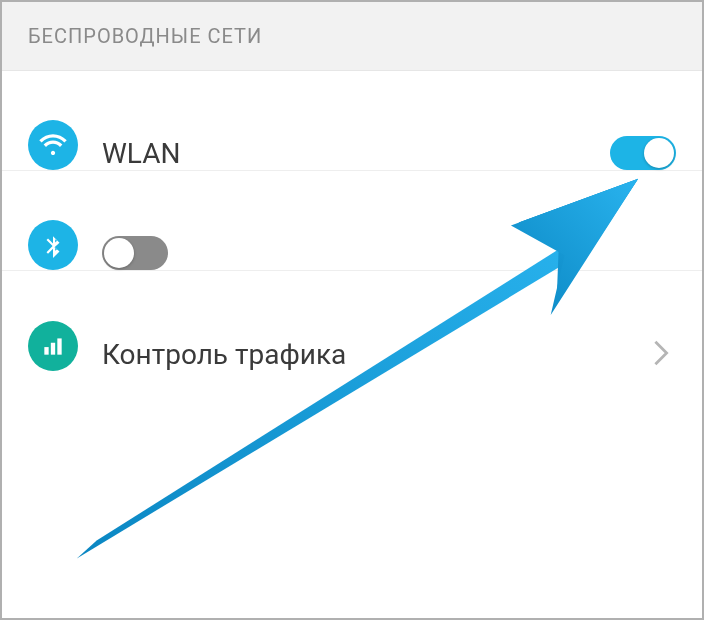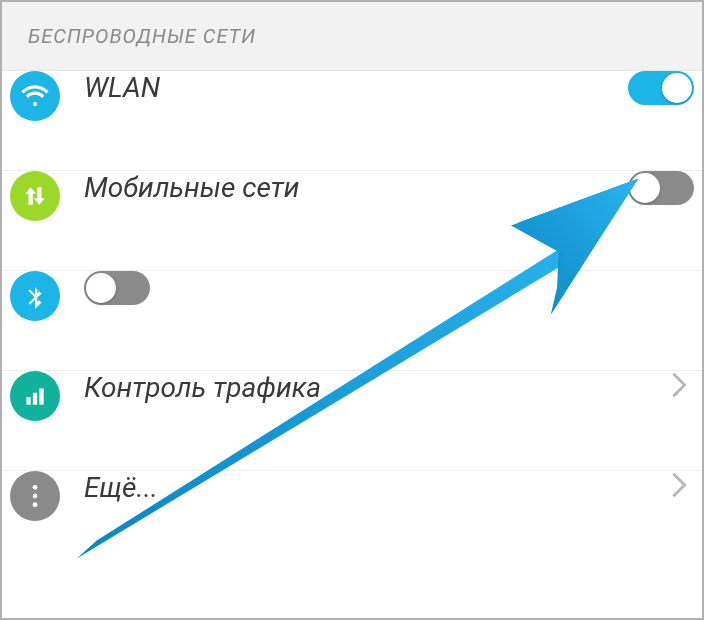--- a/index.html
+++ b/index.html
@@ -9,34 +9,33 @@
     background: #ffffff;
     color: #333;
   }
   .frame {
     width: 704px;
     height: 620px;
     border: 2px solid #b0b0b0;
     background: #fff;
     position: relative;
     overflow: hidden;
-    font-style: italic;
   }
   .section-header {
     background: #f2f2f2;
     color: #8a8a8a;
     font-size: 20px;
     letter-spacing: 1px;
     padding: 22px 26px;
     border-bottom: 1px solid #e6e6e6;
   }
   .row {
     display: flex;
-    align-items: flex-start;
-    padding: 0 8px;
+    align-items: flex-end;
+    padding: 0 26px;
     height: 100px;
     border-bottom: 1px solid #eeeeee;
     background: #fff;
   }
   .row:last-of-type { border-bottom: none; }
   .icon {
     width: 50px;
     height: 50px;
     border-radius: 50%;
     flex: 0 0 50px;
@@ -97,32 +96,20 @@
         <path fill="#fff" d="M4.5 11.6l1.9 1.9C8 11.9 9.9 11 12 11s4 .9 5.6 2.5l1.9-1.9C17.3 9.4 14.8 8.3 12 8.3S6.7 9.4 4.5 11.6z"></path>
         <path fill="#fff" d="M1 8.1l1.9 1.9C5.5 7.4 8.6 6 12 6s6.5 1.4 9.1 4l1.9-1.9C19.8 5 16.1 3.3 12 3.3S4.2 5 1 8.1z"></path>
       </svg>
     </div>
     <div class="label">WLAN</div>
     <div class="toggle on">
       <div class="knob"></div>
     </div>
   </div>
 
-  <div class="row">
-    <div class="icon" style="background:#9ad82a">
-      <svg width="26" height="26" viewBox="0 0 24 24">
-        <path fill="#fff" d="M8 4l-5 6h3v10h4V10h3L8 4z"></path>
-        <path fill="#fff" d="M16 20l5-6h-3V4h-4v10h-3l5 6z"></path>
-      </svg>
-    </div>
-    <div class="label">Мобильные сети</div>
-    <div class="toggle off">
-      <div class="knob"></div>
-    </div>
-  </div>
 
   <div class="row">
     <div class="icon" style="background:#1db4e6">
       <svg width="26" height="26" viewBox="0 0 24 24">
         <path fill="#fff" d="M12 2v8.6L7.4 6 6 7.4 11.6 13 6 18.6 7.4 20l4.6-4.6V24l6-6-4.6-4 4.6-4-6-6zm2 4.8L15.8 8 14 9.8V6.8zm0 10.4v-3l1.8 1.8L14 17.2z"></path>
       </svg>
     </div>
     <div class="toggle off">
       <div class="knob"></div>
     </div>
@@ -137,35 +124,20 @@
       </svg>
     </div>
     <div class="label">Контроль трафика</div>
     <div class="chevron">
       <svg width="18" height="28" viewBox="0 0 12 20">
         <path fill="none" stroke="#b5b5b5" stroke-width="2" d="M2 2l8 8-8 8"></path>
       </svg>
     </div>
   </div>
 
-  <div class="row">
-    <div class="icon" style="background:#8a8a8a">
-      <svg width="8" height="26" viewBox="0 0 6 24">
-        <circle cx="3" cy="4" r="2.2" fill="#fff"></circle>
-        <circle cx="3" cy="12" r="2.2" fill="#fff"></circle>
-        <circle cx="3" cy="20" r="2.2" fill="#fff"></circle>
-      </svg>
-    </div>
-    <div class="label">Ещё...</div>
-    <div class="chevron">
-      <svg width="18" height="28" viewBox="0 0 12 20">
-        <path fill="none" stroke="#b5b5b5" stroke-width="2" d="M2 2l8 8-8 8"></path>
-      </svg>
-    </div>
-  </div>
 
   <svg class="arrow-overlay" viewBox="0 0 704 620">
     <defs>
       <linearGradient id="ag" x1="0" y1="1" x2="1" y2="0">
         <stop offset="0" stop-color="#0a86c2"></stop>
         <stop offset="1" stop-color="#29b3ee"></stop>
       </linearGradient>
     </defs>
 
     <polygon points="75,560  95,542  590,230  572,260" fill="url(#ag)"></polygon>

